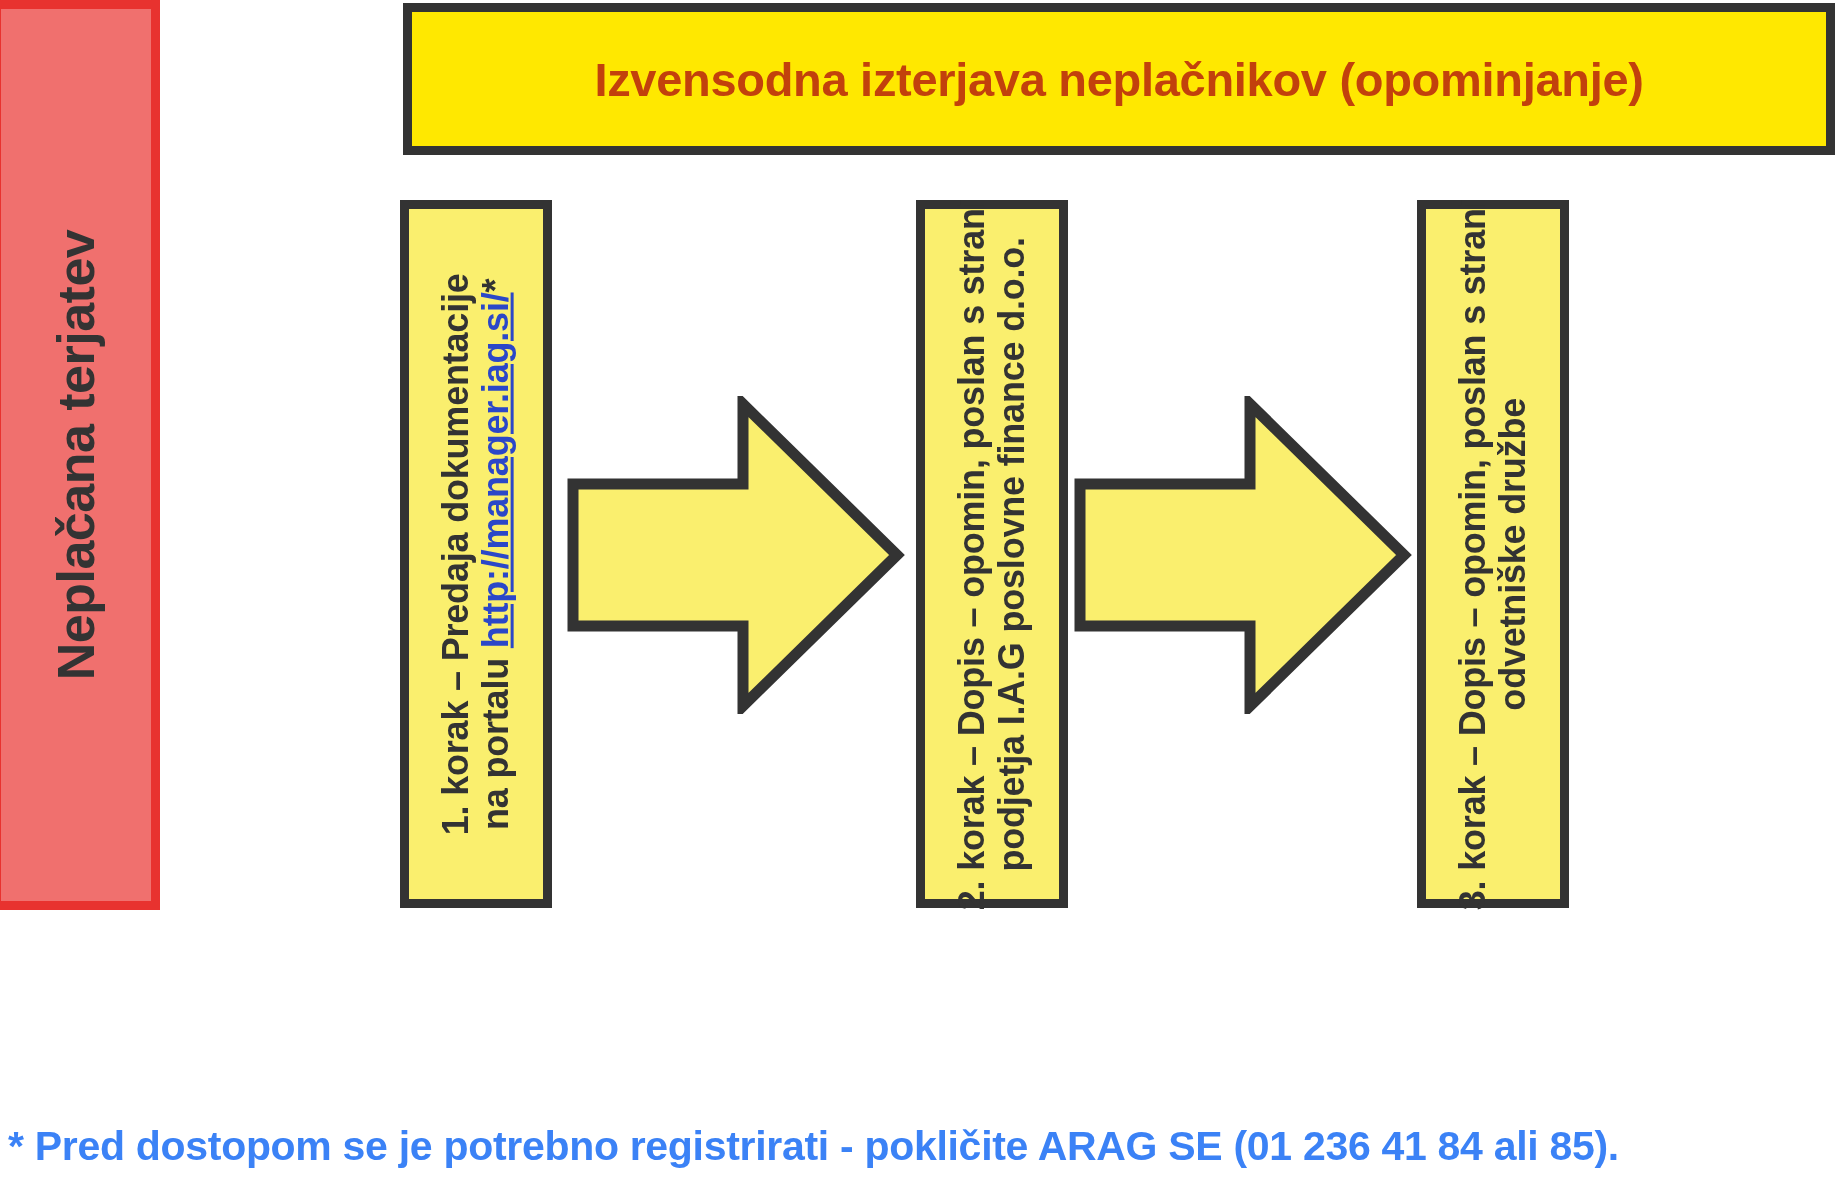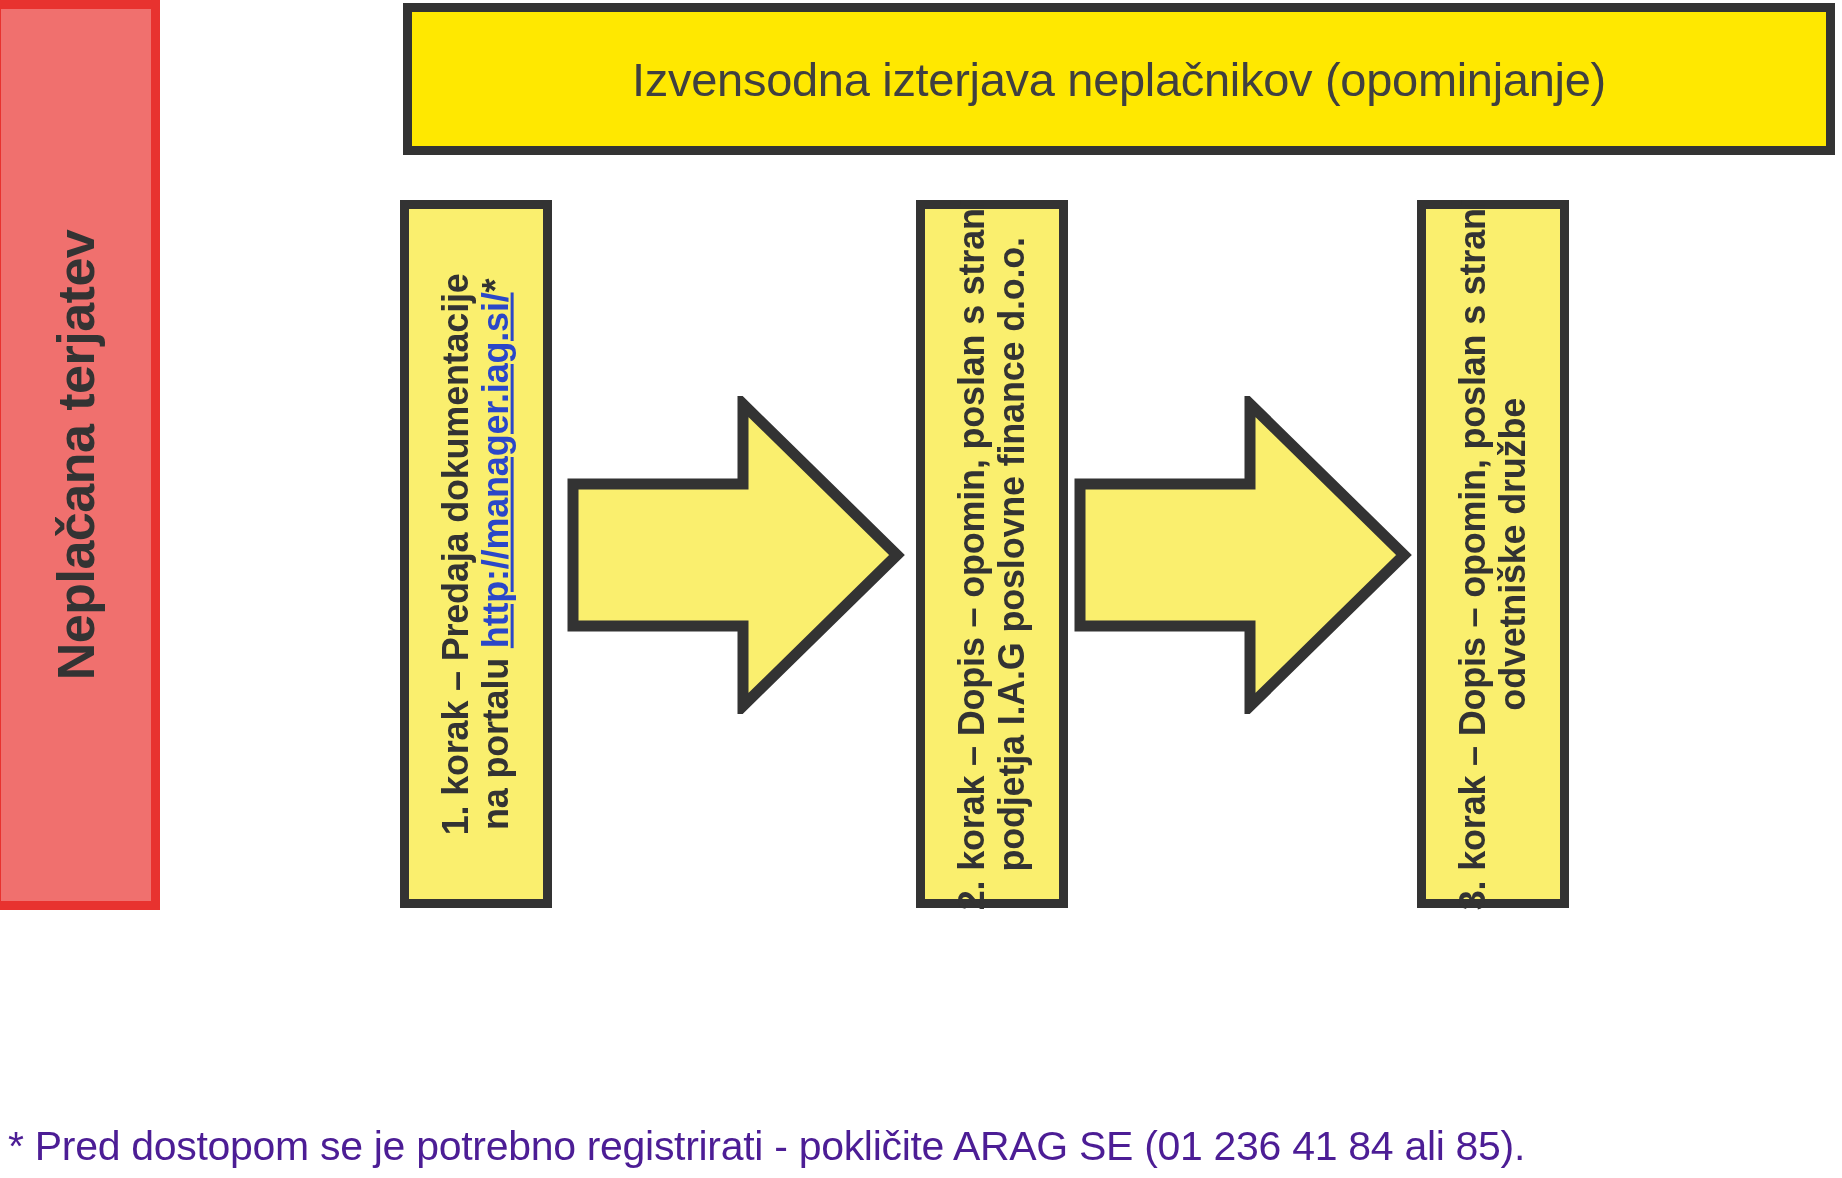--- a/index.html
+++ b/index.html
@@ -36,22 +36,22 @@
     position:absolute;
     left:403px; top:3px;
     width:1432px; height:152px;
     background:#FFE800;
     border:9px solid #333333;
     box-sizing:border-box;
     display:flex;align-items:center;justify-content:center;
   }
   .header-banner .htext{
     font-size:47px;
-    font-weight:400;
-    color:#404040;
+    font-weight:700;
+    color:#c2410c;
     letter-spacing:-0.3px;
     white-space:nowrap;
   }
 
   
   .step-box{
     position:absolute;
     top:200px;
     width:152px;
     height:708px;
@@ -91,22 +91,22 @@
   }
   #arrow-1{left:565px;}
   #arrow-2{left:1072px;}
   .arrow svg{display:block;width:100%;height:100%;}
 
   
   .footer-note{
     position:absolute;
     left:8px; bottom:8px;
     font-size:41px;
-    font-weight:400;
-    color:#4c1d95;
+    font-weight:700;
+    color:#3b82f6;
     letter-spacing:-0.3px;
     white-space:nowrap;
   }
 </style>
 </head>
 <body>
 
 <div class="stage">
 
   <div class="red-banner">

